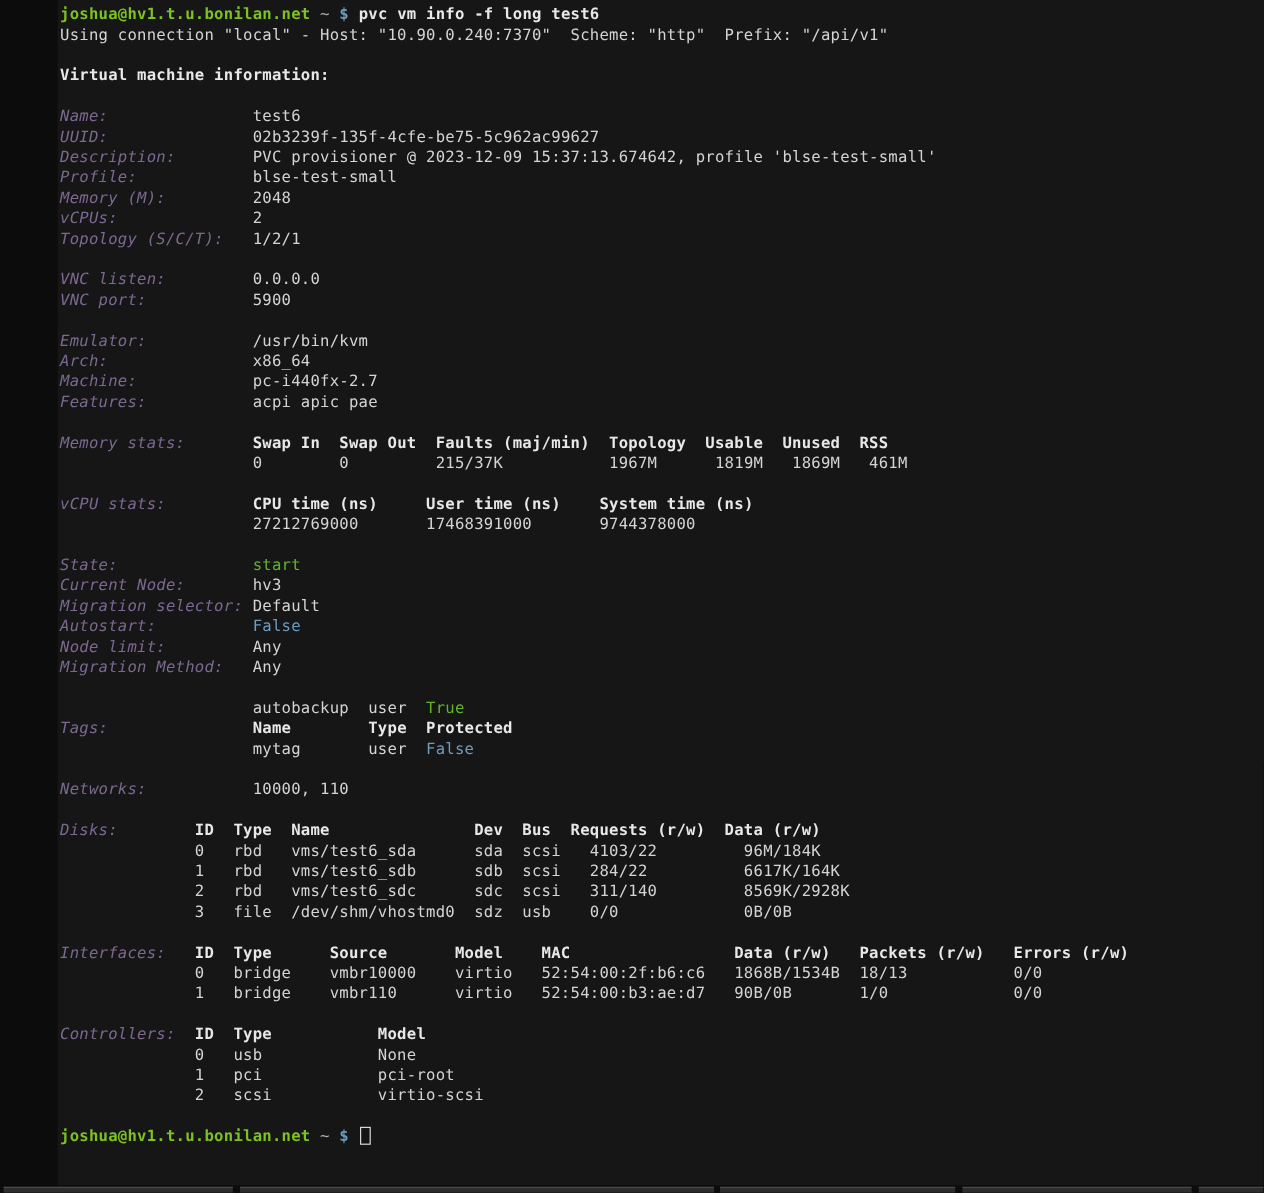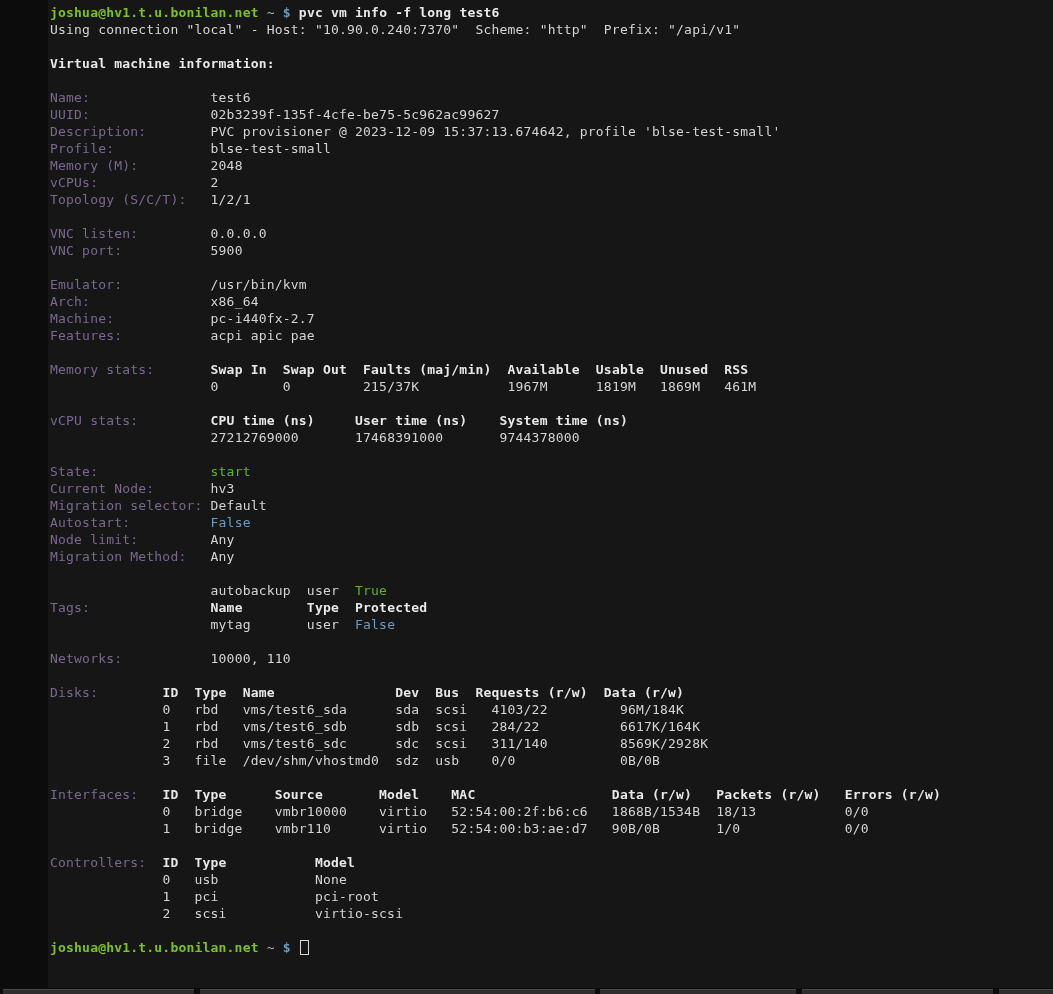--- a/index.html
+++ b/index.html
@@ -7,21 +7,21 @@
        font-family:"DejaVu Sans Mono",monospace;}
   #terminal{
     position:absolute;left:0;top:0;width:1053px;height:988px;
     background:var(--bg,#161616);
     padding:4px 0 0 2px;box-sizing:border-box;
     font-size:13px;letter-spacing:0.2px;margin-left:48px;
   }
   .line{height:17px;line-height:17px;white-space:pre;}
   .c-fg{color:var(--fg,#d4d4d4);}
   .c-bold{color:var(--bold,#e8e8e8);font-weight:bold;}
-  .c-label{color:var(--label,#7c6890);}
+  .c-label{color:var(--label,#7c6890);font-style:italic;}
   .c-prompt{color:var(--prompt_green,#7dc220);font-weight:bold;}
   .c-tilde{color:var(--tilde,#a9b3ac);}
   .c-dollar{color:var(--blue,#6d9cbf);font-weight:bold;}
   .c-cmd{color:var(--bold,#e8e8e8);font-weight:bold;}
   .c-green{color:var(--status_green,#63b32c);}
   .c-blue{color:var(--blue,#6d9cbf);}
   .cursor{
     display:inline-block;width:7px;height:13px;
     border:1px solid #d8d8d8;vertical-align:middle;
     margin-left:1px;margin-top:-2px;background:transparent;
@@ -53,21 +53,21 @@
     <div class="line"><span class="c-label">Topology (S/C/T):   </span><span class="c-fg">1/2/1</span></div>
     <div class="line"><span class="c-fg"> </span></div>
     <div class="line"><span class="c-label">VNC listen:         </span><span class="c-fg">0.0.0.0</span></div>
     <div class="line"><span class="c-label">VNC port:           </span><span class="c-fg">5900</span></div>
     <div class="line"><span class="c-fg"> </span></div>
     <div class="line"><span class="c-label">Emulator:           </span><span class="c-fg">/usr/bin/kvm</span></div>
     <div class="line"><span class="c-label">Arch:               </span><span class="c-fg">x86_64</span></div>
     <div class="line"><span class="c-label">Machine:            </span><span class="c-fg">pc-i440fx-2.7</span></div>
     <div class="line"><span class="c-label">Features:           </span><span class="c-fg">acpi apic pae</span></div>
     <div class="line"><span class="c-fg"> </span></div>
-    <div class="line"><span class="c-label">Memory stats:       </span><span class="c-bold">Swap In  Swap Out  Faults (maj/min)  Available  Usable  Unused  RSS</span></div>
+    <div class="line"><span class="c-label">Memory stats:       </span><span class="c-bold">Swap In  Swap Out  Faults (maj/min)  Topology  Usable  Unused  RSS</span></div>
     <div class="line"><span class="c-fg">                    </span><span class="c-fg">0        0         215/37K           1967M      1819M   1869M   461M</span></div>
     <div class="line"><span class="c-fg"> </span></div>
     <div class="line"><span class="c-label">vCPU stats:         </span><span class="c-bold">CPU time (ns)     User time (ns)    System time (ns)</span></div>
     <div class="line"><span class="c-fg">                    </span><span class="c-fg">27212769000       17468391000       9744378000</span></div>
     <div class="line"><span class="c-fg"> </span></div>
     <div class="line"><span class="c-label">State:              </span><span class="c-green">start</span></div>
     <div class="line"><span class="c-label">Current Node:       </span><span class="c-fg">hv3</span></div>
     <div class="line"><span class="c-label">Migration selector: </span><span class="c-fg">Default</span></div>
     <div class="line"><span class="c-label">Autostart:          </span><span class="c-blue">False</span></div>
     <div class="line"><span class="c-label">Node limit:         </span><span class="c-fg">Any</span></div>

